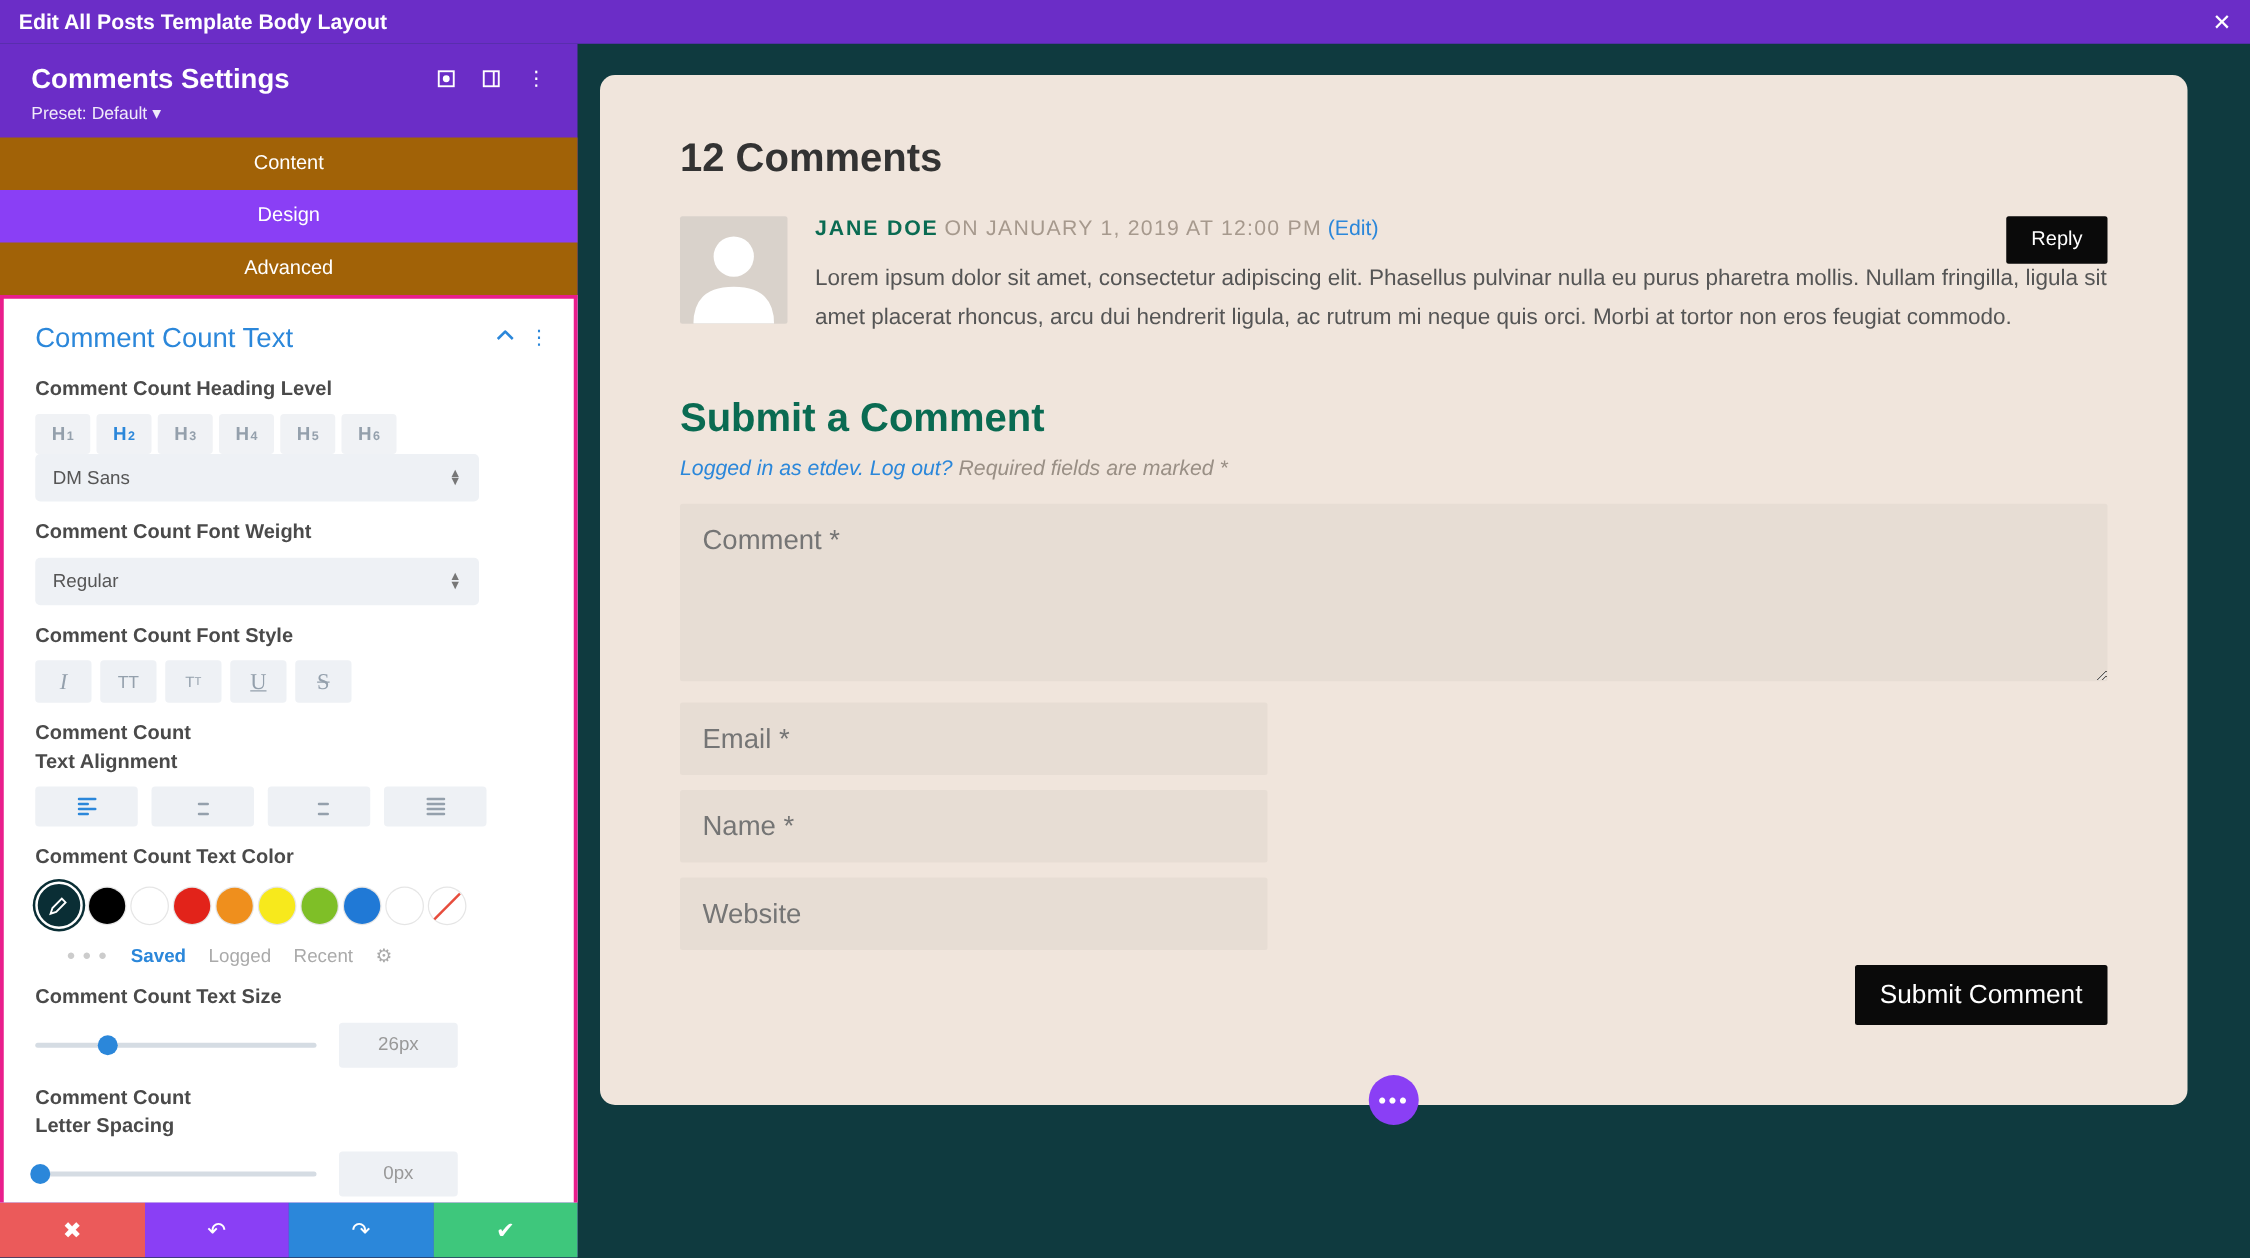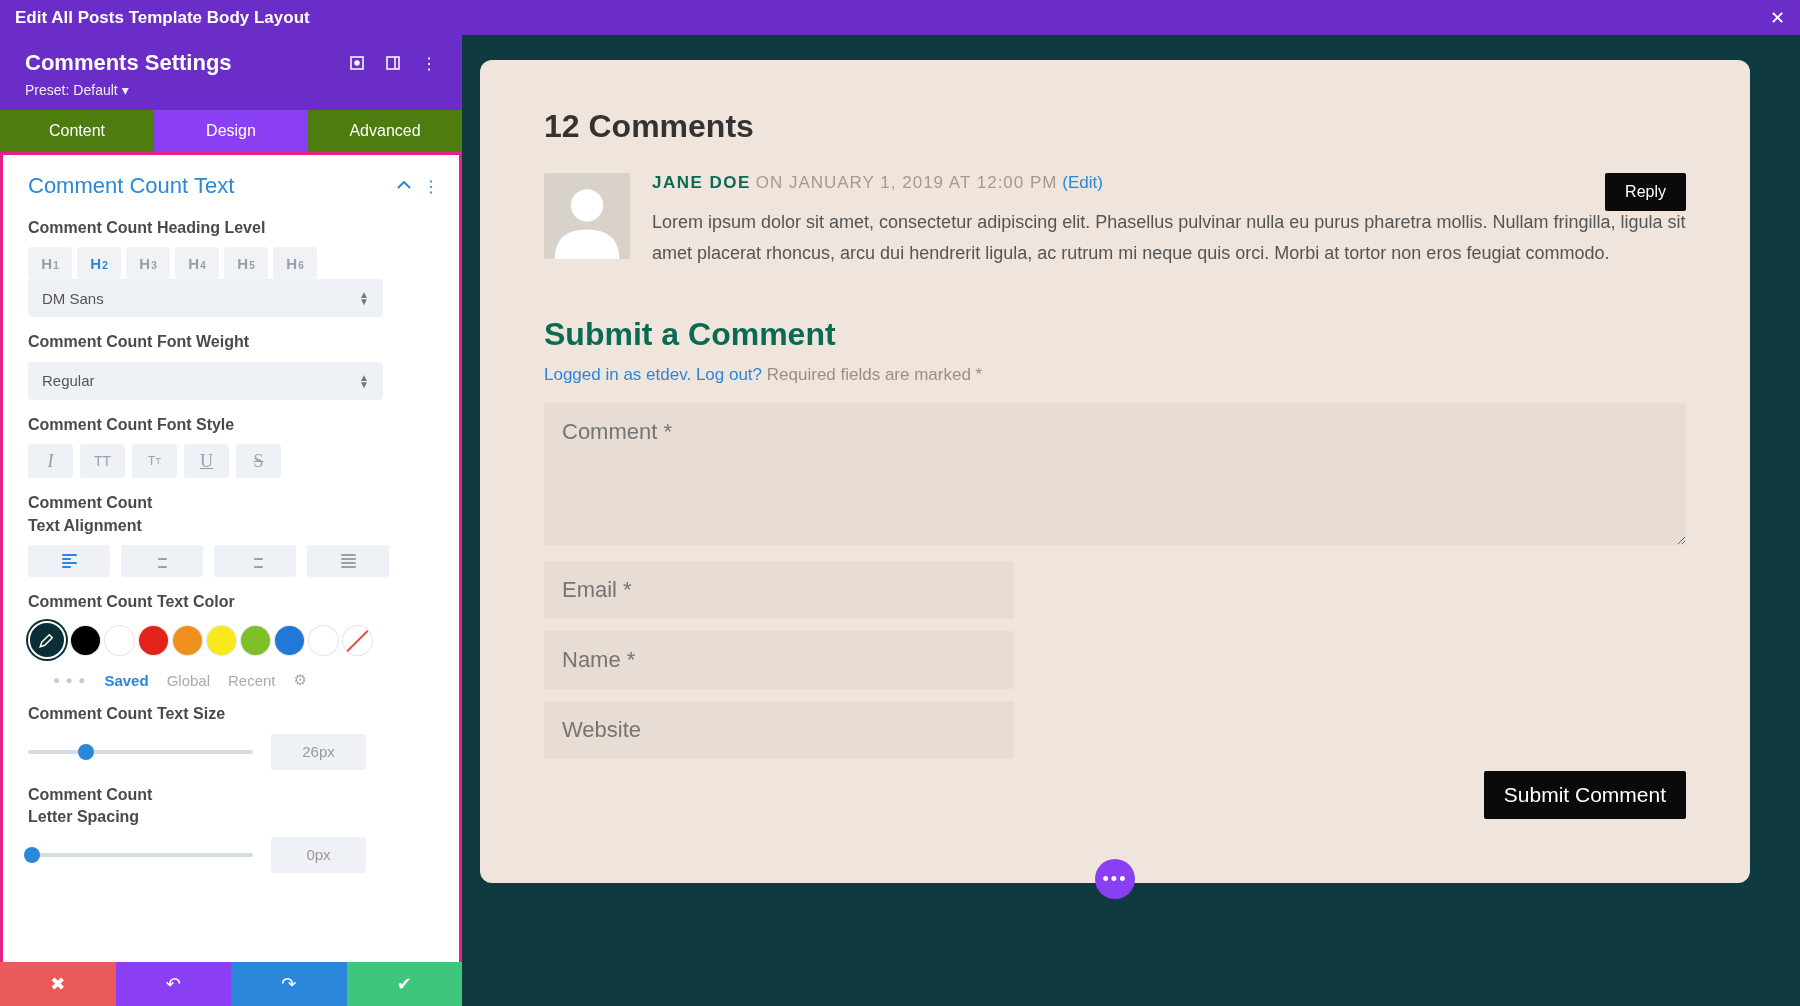--- a/index.html
+++ b/index.html
@@ -10,21 +10,21 @@
 .close-icon { font-size: 18px; cursor: pointer; }
 
 .sidebar { position: absolute; left: 0; top: 35px; width: 462px; height: 971px; background: #6b2dc7; display: flex; flex-direction: column; }
 .sidebar-header { padding: 15px 25px 12px; color: #fff; }
 .sidebar-header-row { display: flex; justify-content: space-between; align-items: center; }
 .sidebar-title { font-size: 22px; font-weight: 600; }
 .sidebar-icons { display: flex; gap: 20px; }
 .sidebar-icon { width: 16px; height: 16px; display: inline-flex; align-items: center; justify-content: center; }
 .preset-row { font-size: 14px; margin-top: 6px; color: rgba(255,255,255,0.9); display: flex; align-items: center; gap: 4px; }
 
-.tabs { display: flex; background: #4d7c0f; }
+.tabs { display: flex; background: #a16207; flex-direction: column; }
 .tab { flex: 1; text-align: center; padding: 12px 0; color: #fff; font-size: 16px; cursor: pointer; }
 .tab.active { background: #8a3ff5; }
 
 .panel-wrap { flex: 1; background: #fff; border: 3px solid #e91e8c; border-bottom: none; overflow: hidden; position: relative; }
 .panel-scroll { height: 100%; overflow-y: auto; padding: 18px 10px 18px 25px; }
 .panel-scroll::-webkit-scrollbar { width: 6px; }
 .panel-scroll::-webkit-scrollbar-thumb { background: #333; border-radius: 3px; }
 
 .section-header { display: flex; justify-content: space-between; align-items: center; margin-bottom: 18px; padding-right: 10px; }
 .section-title { color: #2b87da; font-size: 22px; font-weight: 400; }
@@ -82,21 +82,21 @@
 .avatar svg { width: 86px; height: 86px; }
 .comment-body { flex: 1; }
 .comment-meta { font-size: 17px; margin-bottom: 14px; }
 .author { color: #0a6b52; font-weight: 700; letter-spacing: 1.5px; text-transform: uppercase; }
 .meta-date { color: #a6998d; letter-spacing: 1px; font-weight: 400; }
 .edit-link { color: #2b87da; }
 .comment-text { font-size: 18px; color: #555; line-height: 1.7; }
 .reply-btn { position: absolute; right: 0; top: 0; background: #0a0a0a; color: #fff; border: none; padding: 10px 20px; font-size: 16px; border-radius: 2px; cursor: pointer; }
 
 .form-title { color: #0a6b52; font-size: 32px; font-weight: 700; margin-bottom: 12px; }
-.form-note { font-size: 17px; margin-bottom: 18px; }
+.form-note { font-size: 17px; margin-bottom: 18px; font-style: italic; }
 .form-note .link { color: #2b87da; }
 .form-note .req { color: #998f85; }
 .form-field { width: 100%; background: #e7ddd4; border: none; padding: 16px 18px; font-size: 22px; color: #888; border-radius: 2px; margin-bottom: 12px; }
 .form-field.comment-field { height: 142px; resize: both; font-family: inherit; }
 .form-field.short { width: 470px; display: block; }
 .submit-btn { background: #0a0a0a; color: #fff; border: none; padding: 12px 20px; font-size: 21px; float: right; cursor: pointer; border-radius: 2px; }
 
 .fab { position: absolute; bottom: -16px; left: 50%; transform: translateX(-50%); width: 40px; height: 40px; background: #8a3ff5; border-radius: 50%; display: flex; align-items: center; justify-content: center; color: #fff; font-size: 18px; letter-spacing: 2px; }
 </style>
 </head>
@@ -237,21 +237,21 @@
         <span class="swatch" style="background:#ef8f1d"></span>
         <span class="swatch" style="background:#f7e91c"></span>
         <span class="swatch" style="background:#7fbf27"></span>
         <span class="swatch" style="background:#2079d6"></span>
         <span class="swatch" style="background:#fff"></span>
         <span class="swatch none"></span>
       </div>
       <div class="color-tabs">
         <span class="ct-dots">● ● ●</span>
         <span class="ct-item active">Saved</span>
-        <span class="ct-item">Global</span>
+        <span class="ct-item">Logged</span>
         <span class="ct-item">Recent</span>
         <span class="ct-gear">⚙</span>
       </div>
 
       <div class="field-label">Comment Count Text Size</div>
       <div class="slider-row">
         <div class="slider">
             <div class="slider-thumb" style="left:50px"></div>
           </div>
         <input class="slider-value" value="26px" style="">

